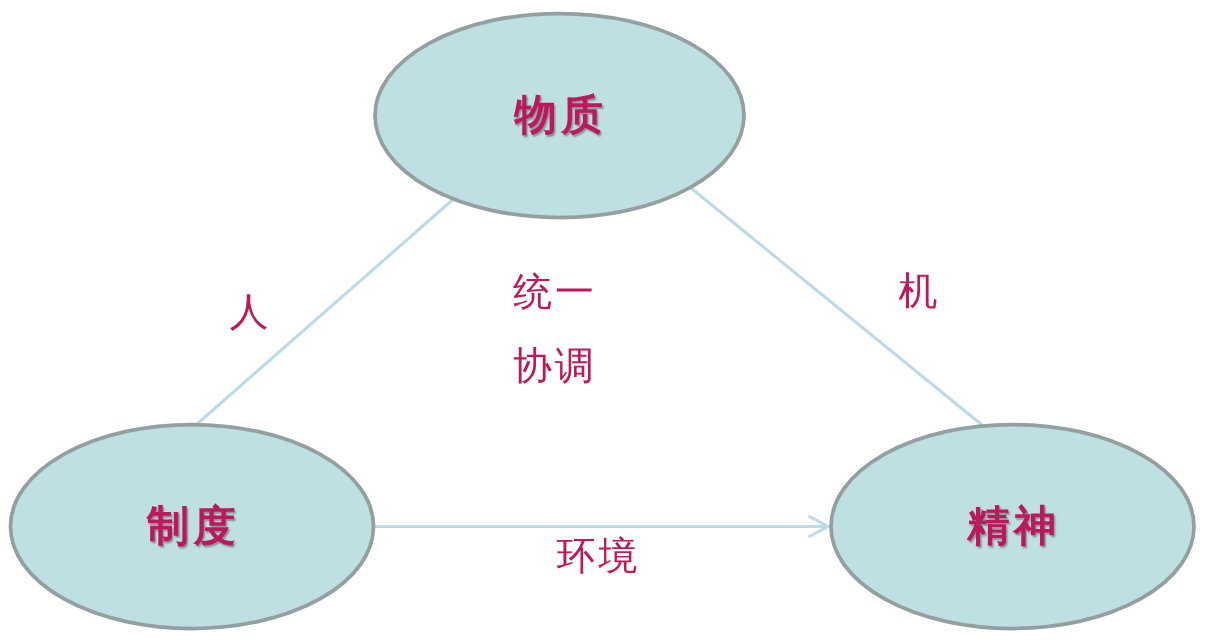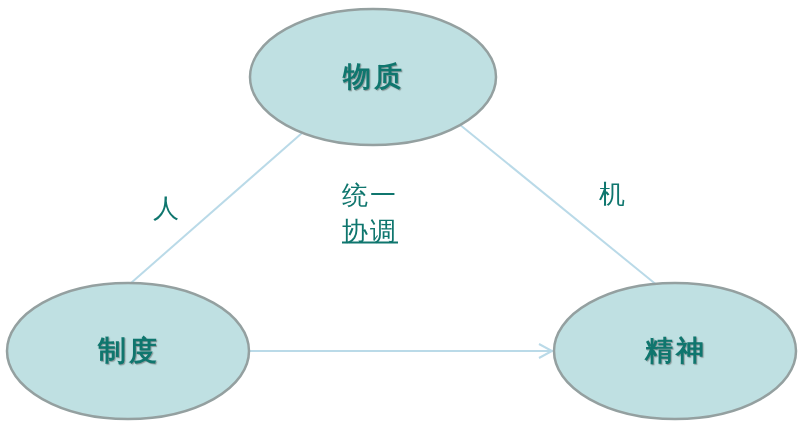--- a/index.html
+++ b/index.html
@@ -19,21 +19,21 @@
     position: absolute;
     left: 0;
     top: 0;
     width: 805px;
     height: 428px;
   }
   .label {
     position: absolute;
     transform: translate(-50%, -50%);
     white-space: nowrap;
-    color: #0f766e;
+    color: #be185d;
     user-select: none;
   }
   .node-label {
     font-size: 28px;
     font-weight: bold;
     letter-spacing: 3px;
     text-shadow: 1px 1px 1px rgba(90, 90, 90, 0.55);
   }
   .edge-label {
     font-size: 26px;
@@ -41,21 +41,21 @@
     letter-spacing: 2px;
   }
   
   .pos-node-top          { left: 374px; top: 77px;  }
   .pos-node-bottom-left  { left: 129px; top: 351px; }
   .pos-node-bottom-right { left: 676px; top: 351px; text-align: right; }
   .pos-edge-left         { left: 167px; top: 208px; }
   .pos-edge-right        { left: 613px; top: 194px; }
   .pos-edge-bottom       { left: 399px; top: 371px; }
   .pos-center-line1      { left: 370px; top: 179px; margin-top: 16px; }
-  .pos-center-line2      { left: 370px; top: 231px; text-decoration: underline; }
+  .pos-center-line2      { left: 370px; top: 244px; }
 </style>
 </head>
 <body>
 
 <div class="canvas">
 
   <svg class="diagram-svg" viewBox="0 0 805 428" xmlns="http://www.w3.org/2000/svg">
 
     <line x1="302" y1="133" x2="131" y2="283" stroke-width="2" stroke="#badae8"></line>
 
@@ -75,18 +75,19 @@
   <div class="label node-label pos-node-top">物质</div>
 
   <div class="label node-label pos-node-bottom-left">制度</div>
 
   <div class="label node-label pos-node-bottom-right">精神</div>
 
   <div class="label edge-label pos-edge-left">人</div>
 
   <div class="label edge-label pos-edge-right">机</div>
 
+  <div class="label edge-label pos-edge-bottom">环境</div>
 
   <div class="label edge-label pos-center-line1">统一</div>
 
   <div class="label edge-label pos-center-line2">协调</div>
 
 </div>
 
 </body></html>

